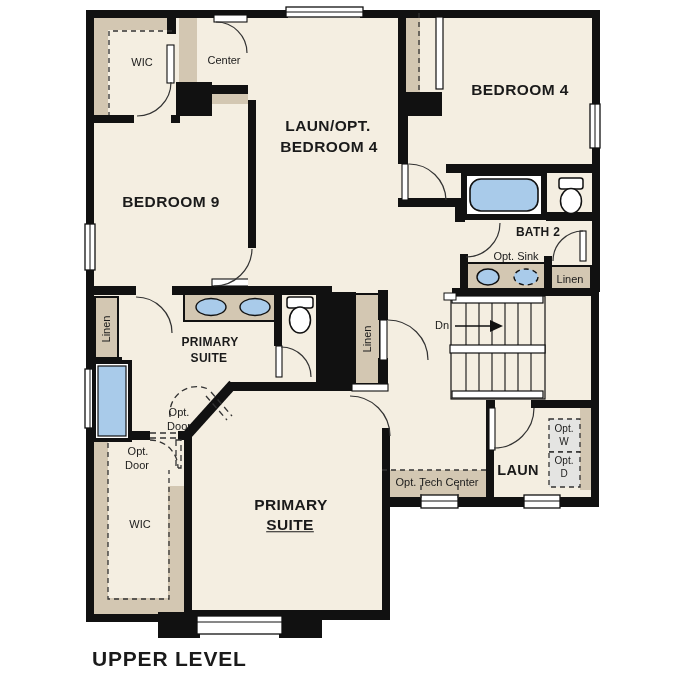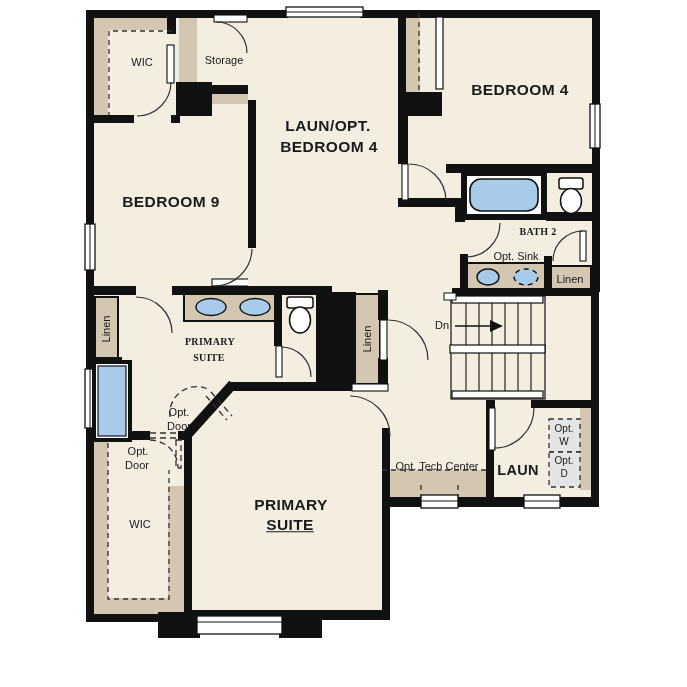--- a/index.html
+++ b/index.html
@@ -5,21 +5,21 @@
   html,body{margin:0;padding:0;background:#fff;}
   #plan{position:relative;width:613px;height:687px;background:#fff;overflow:hidden;
         font-family:"Liberation Sans","DejaVu Sans",sans-serif;color:#1a1a1a;}
   .floor{position:absolute;background:var(--floor);}
   .cab{position:absolute;background:var(--cabinet);}
   .cab-b{position:absolute;background:var(--cabinet);border:2px solid #111;box-sizing:border-box;}
   .w{position:absolute;background:var(--wall);}
   svg.ov{position:absolute;left:0;top:0;}
   .lbl{position:absolute;transform:translate(-50%,-50%);white-space:nowrap;color:#1a1a1a;line-height:1;}
   .b16{font-weight:bold;font-size:15.5px;letter-spacing:.4px;}
-  .b13{font-weight:bold;font-size:10px;letter-spacing:.3px;font-family:Liberation Serif, serif;}
+  .b13{font-weight:bold;font-size:12px;letter-spacing:.3px;}
   .b14{font-weight:bold;font-size:14.5px;letter-spacing:.3px;}
   .s11{font-size:11px;}
   .s10{font-size:10px;}
   .vert{writing-mode:vertical-rl;transform:translate(-50%,-50%) rotate(180deg);}
   .title{position:absolute;font-weight:bold;font-size:21px;letter-spacing:.8px;transform:translate(0,-50%);}
 </style>
 </head>
 <body>
 
 <div id="plan">
@@ -209,39 +209,40 @@
     <rect x="549" y="419" width="31" height="33" fill="var(--appliance)" stroke="#333" stroke-width="1.3" stroke-dasharray="5 4"></rect>
     <rect x="549" y="452" width="31" height="35" fill="var(--appliance)" stroke="#333" stroke-width="1.3" stroke-dasharray="5 4"></rect>
     <g stroke="#333" stroke-width="1.3" stroke-dasharray="5 4">
       <line x1="382" y1="470" x2="486" y2="470"></line>
       <line x1="421" y1="485" x2="421" y2="498"></line>
       <line x1="458" y1="485" x2="458" y2="498"></line>
     </g>
   </svg>
 
   <div class="lbl s11" style="left:142px;top:62px;">WIC</div>
-  <div class="lbl s11" style="left:224px;top:60px;">Storage</div>
+  <div class="lbl s11" style="left:224px;top:60px;">Center</div>
   <div class="lbl b16" style="left:171px;top:202px;">BEDROOM 9</div>
   <div class="lbl b16" style="left:328px;top:126px;">LAUN/OPT.</div>
   <div class="lbl b16" style="left:329px;top:147px;">BEDROOM 4</div>
   <div class="lbl b16" style="left:520px;top:90px;">BEDROOM 4</div>
   <div class="lbl b13" style="left:538px;top:232px;">BATH 2</div>
   <div class="lbl s11" style="left:516px;top:256px;">Opt. Sink</div>
   <div class="lbl s11" style="left:570px;top:279px;">Linen</div>
   <div class="lbl s11 vert" style="left:106px;top:329px;">Linen</div>
   <div class="lbl s11 vert" style="left:367px;top:339px;">Linen</div>
   <div class="lbl s11" style="left:442px;top:325px;">Dn</div>
   <div class="lbl b13" style="left:210px;top:342px;">PRIMARY</div>
   <div class="lbl b13" style="left:209px;top:358px;">SUITE</div>
   <div class="lbl s11" style="left:179px;top:412px;">Opt.</div>
   <div class="lbl s11" style="left:179px;top:426px;">Door</div>
   <div class="lbl s11" style="left:138px;top:451px;">Opt.</div>
   <div class="lbl s11" style="left:137px;top:465px;">Door</div>
   <div class="lbl s11" style="left:140px;top:524px;">WIC</div>
   <div class="lbl b16" style="left:291px;top:505px;">PRIMARY</div>
   <div class="lbl b16" style="left:290px;top:525px;text-decoration:underline;">SUITE</div>
   <div class="lbl b14" style="left:518px;top:470px;">LAUN</div>
-  <div class="lbl s11" style="left:437px;top:466px;text-align:right;">Opt. Tech Center</div>
+  <div class="lbl s11" style="left:437px;top:482px;text-align:right;">Opt. Tech Center</div>
   <div class="lbl s10" style="left:564px;top:429px;">Opt.</div>
   <div class="lbl s10" style="left:564px;top:442px;">W</div>
   <div class="lbl s10" style="left:564px;top:461px;">Opt.</div>
   <div class="lbl s10" style="left:564px;top:474px;">D</div>
+  <div class="title" style="left:92px;top:659px;">UPPER LEVEL</div>
 </div>
 
 </body></html>

